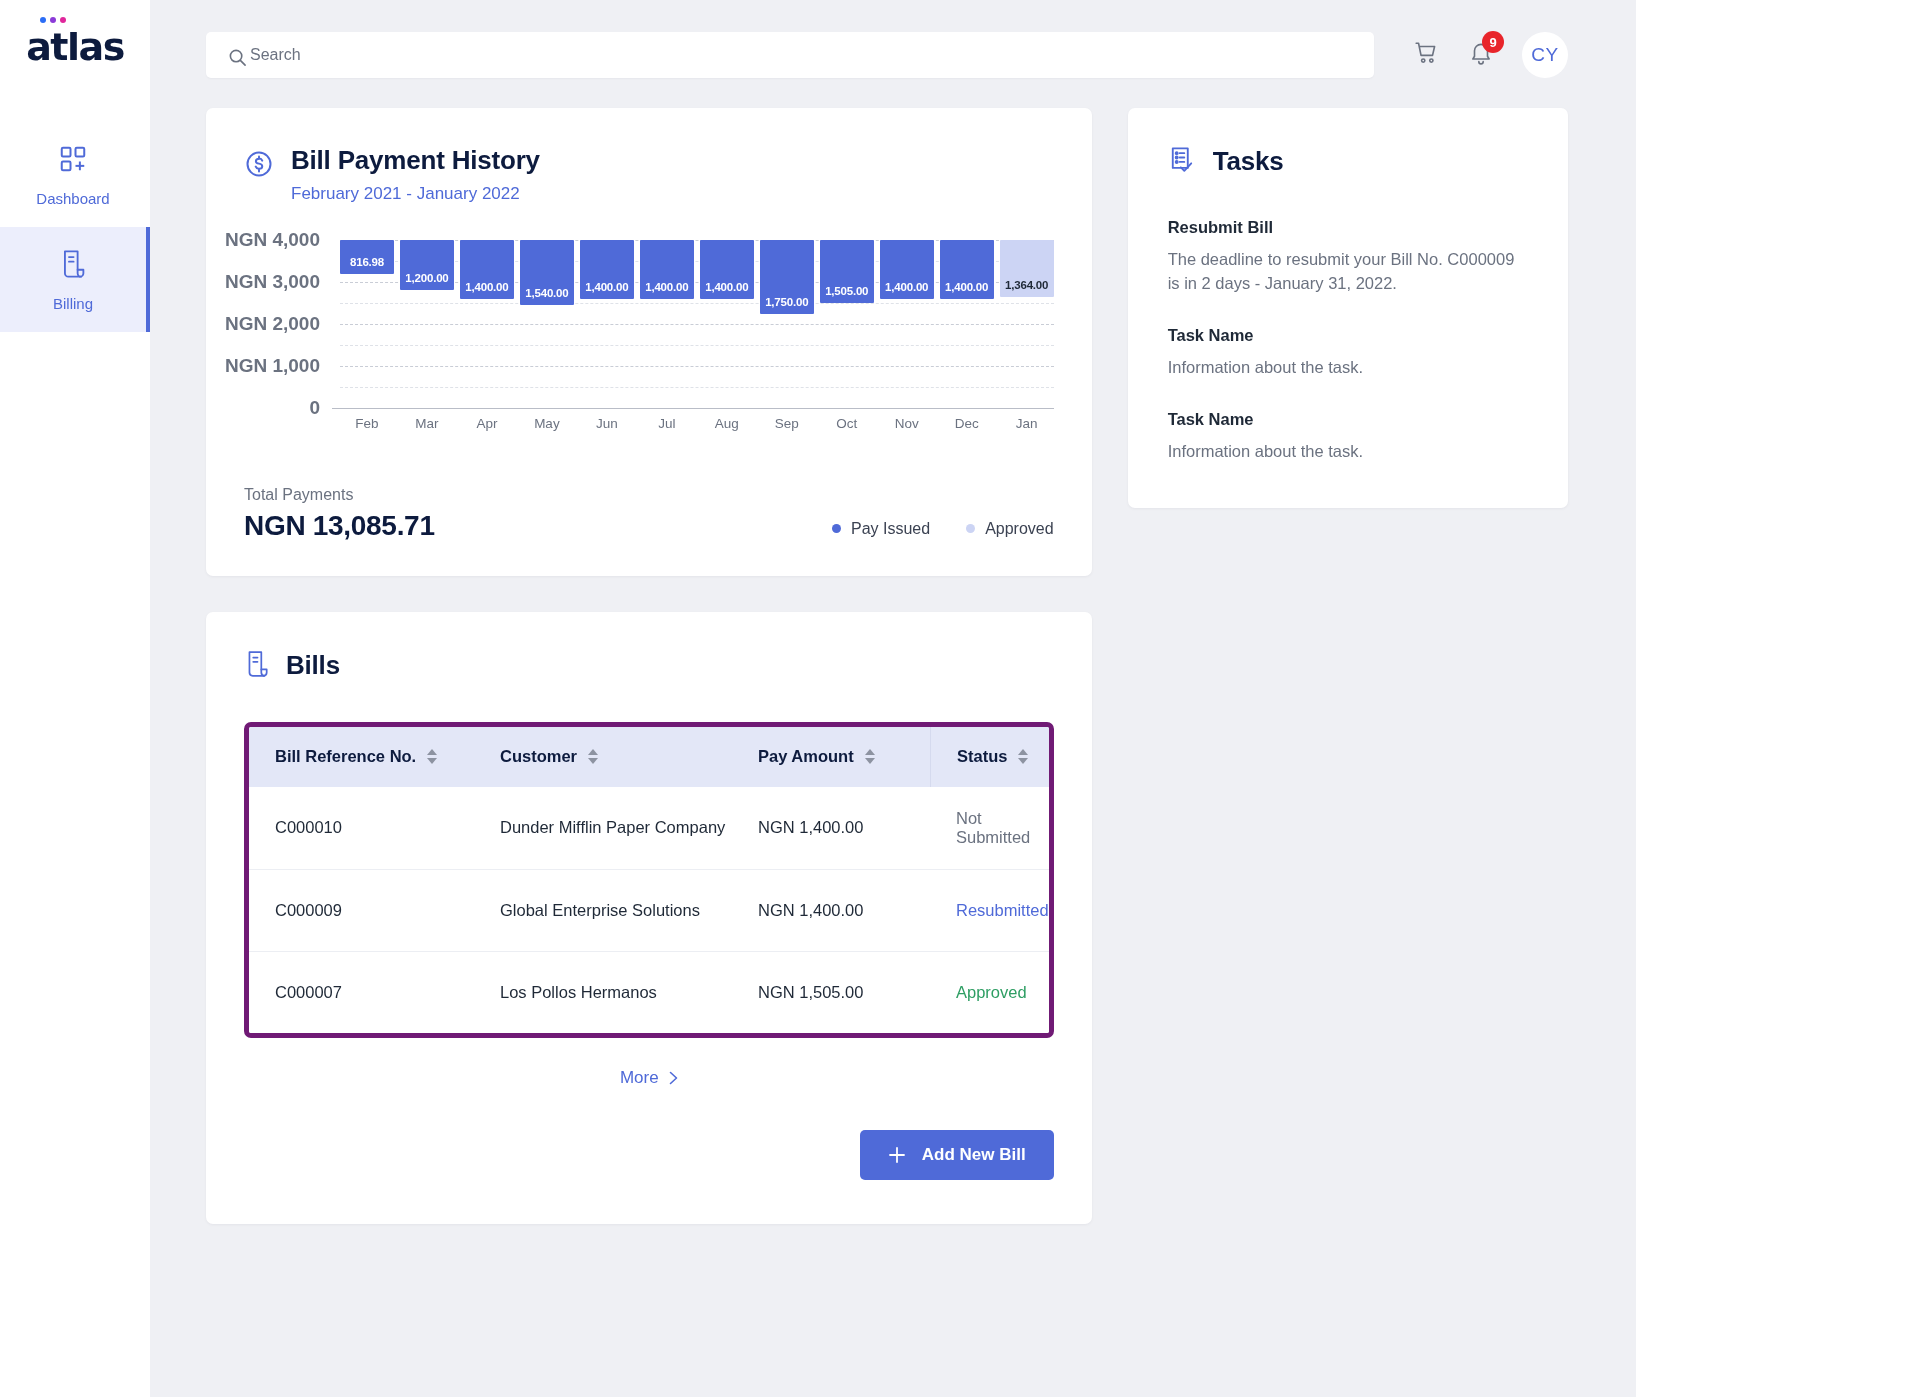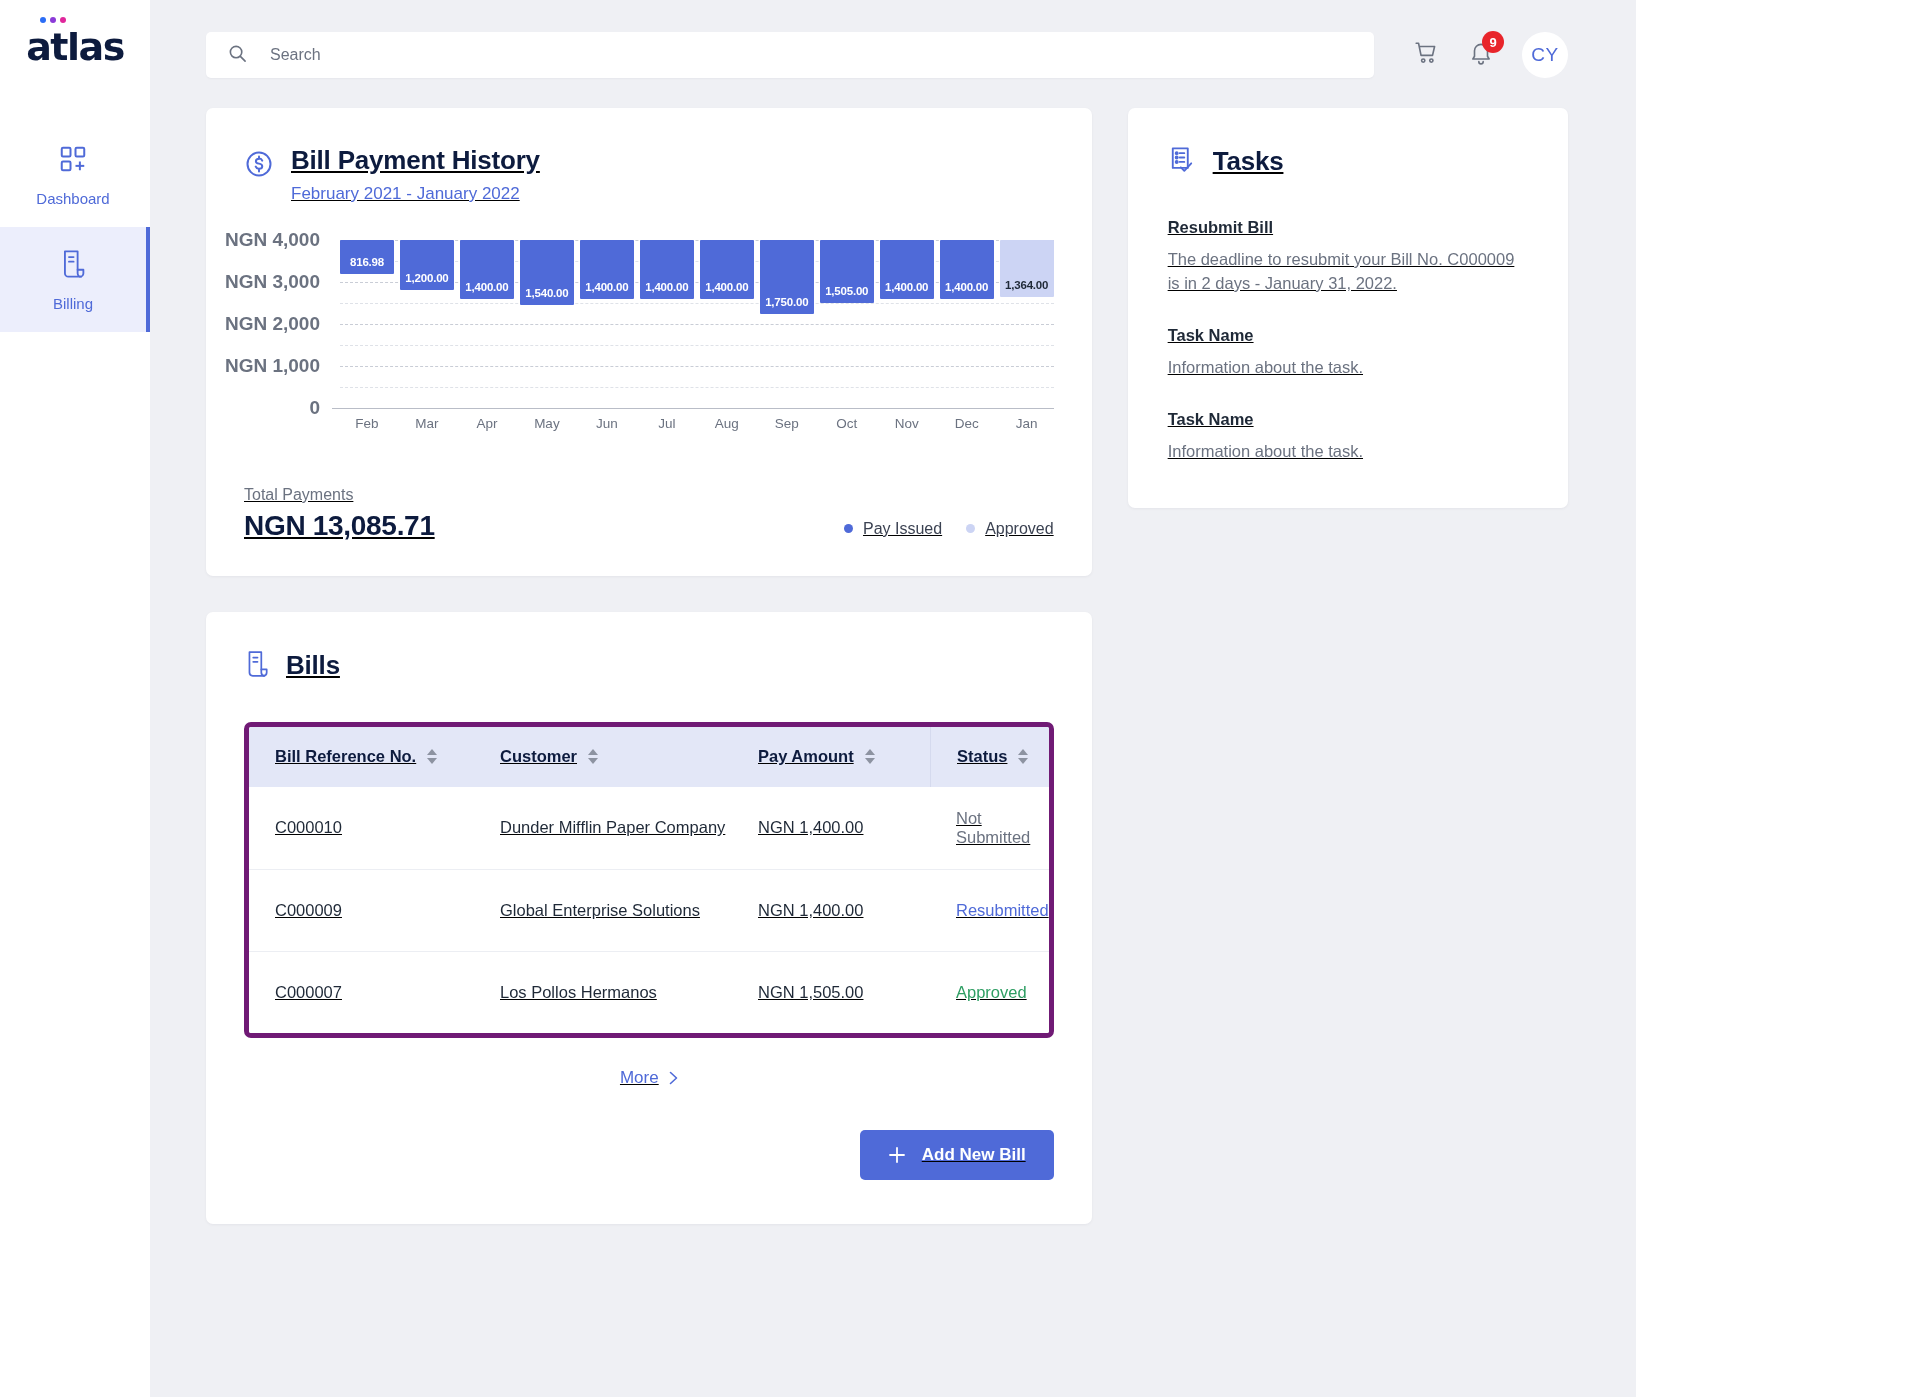--- a/index.html
+++ b/index.html
@@ -40,21 +40,21 @@
     flex: 1; height: 1397px;
     background: #eff0f4;
     padding: 0 68px 0 56px;
     overflow: hidden;
   }
 
   
   .topbar { display: flex; align-items: center; gap: 0; padding-top: 26px; height: 84px; }
   .search-box {
     flex: 1; max-width: 1452px; height: 46px; background: #fff; border-radius: 5px;
-    display: flex; align-items: center; gap: 23px; padding: 16px 22px;
+    display: flex; gap: 3px; padding: 16px 22px;
     box-shadow: 0 1px 2px rgba(16,24,40,.04);
   }
   .search-box input {
     border: none; outline: none; flex: 1; font-size: 16px;
     font-family: "Liberation Sans", sans-serif; color: #3b4252; background: transparent;
   }
   .search-box input::placeholder { color: #6b7280; }
   .topbar-actions { display: flex; align-items: center; gap: 28px; margin-left: 40px; }
   .icon-btn { position: relative; cursor: pointer; display: flex; align-items: center; }
   .badge {
@@ -62,21 +62,21 @@
     background: #e8242a; color: #fff; border-radius: 50%;
     font-size: 13px; font-weight: 700; display: flex; align-items: center; justify-content: center;
   }
   .avatar {
     width: 46px; height: 46px; border-radius: 50%; background: #fff;
     display: flex; align-items: center; justify-content: center;
     color: #4f6ad8; font-size: 19px; font-weight: 500; cursor: pointer; letter-spacing: .5px;
   }
 
   
-  .content { display: flex; gap: 36px; align-items: flex-start; margin-top: 24px; text-decoration: underline; }
+  .content { display: flex; gap: 36px; align-items: flex-start; margin-top: 24px; }
   .col-left { width: 1016px; display: flex; flex-direction: column; gap: 36px; }
   .col-right { width: 600px; }
 
   .card { background: #fff; border-radius: 7px; box-shadow: 0 1px 3px rgba(16,24,40,.05); }
 
   
   .chart-card { padding: 38px 38px 34px 38px; }
   .card-head { display: flex; align-items: flex-start; gap: 17px; }
   .card-title { font-size: 26px; font-weight: 700; color: #0d1b3e; line-height: 1.15; letter-spacing: -.2px; }
   .card-sub { font-size: 17px; color: #4f6ad8; margin-top: 8px; font-weight: 500; }
@@ -95,21 +95,21 @@
   .bars { position: absolute; left: 96px; right: 0; top: 0; height: 168px; display: flex; gap: 6px; align-items: flex-end; }
   .barcol { flex: 1; display: flex; flex-direction: column; justify-content: flex-start; height: 168px; }
   .bar { width: 100%; display: flex; align-items: flex-end; justify-content: center; border-radius: 1px; }
   .bar .vlabel { font-size: 11.5px; font-weight: 700; padding-bottom: 6px; white-space: nowrap; letter-spacing: -.2px; }
   .xlabels { position: absolute; left: 96px; right: 0; top: 176px; display: flex; gap: 6px; }
   .xlab { flex: 1; text-align: center; font-size: 13.5px; color: #6b7280; }
 
   .chart-footer { display: flex; align-items: flex-end; justify-content: space-between; margin-top: 46px; }
   .tp-label { font-size: 16px; color: #6b7280; }
   .tp-value { font-size: 28px; font-weight: 700; color: #0d1b3e; margin-top: 6px; letter-spacing: -.3px; }
-  .legend { display: flex; gap: 24px; align-items: flex-start; padding-bottom: 4px; }
+  .legend { display: flex; gap: 36px; align-items: flex-start; padding-bottom: 4px; }
   .legend-item { display: flex; align-items: center; gap: 10px; font-size: 16px; color: #3b4252; }
   .dot { width: 9px; height: 9px; border-radius: 50%; }
 
   
   .tasks-card { padding: 38px 40px 44px 40px; }
   .tasks-title { font-size: 26px; font-weight: 700; color: #0d1b3e; letter-spacing: -.2px; }
   .task { margin-top: 30px; }
   .task:first-of-type { margin-top: 38px; }
   .task-name { font-size: 16.5px; font-weight: 700; color: #1f2937; }
   .task-info { font-size: 16.5px; color: #6b7280; margin-top: 11px; line-height: 1.45; }

